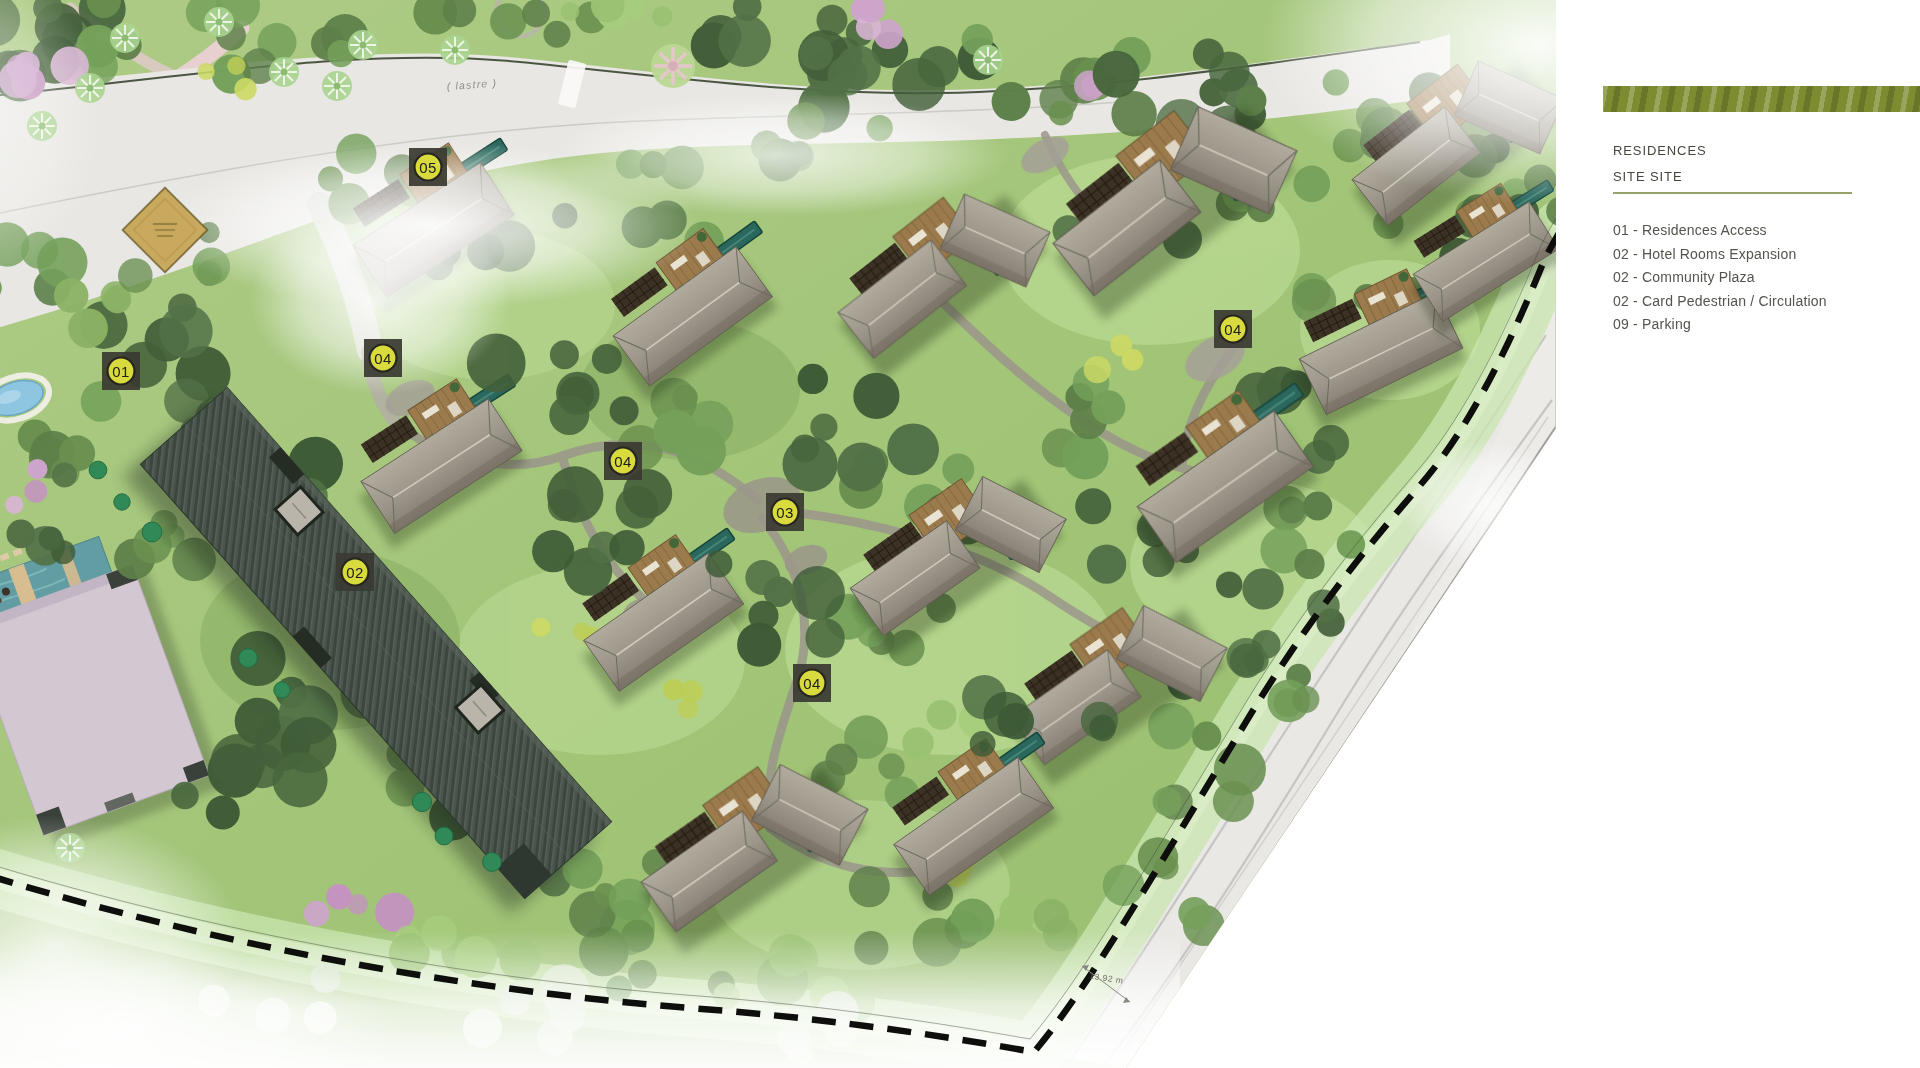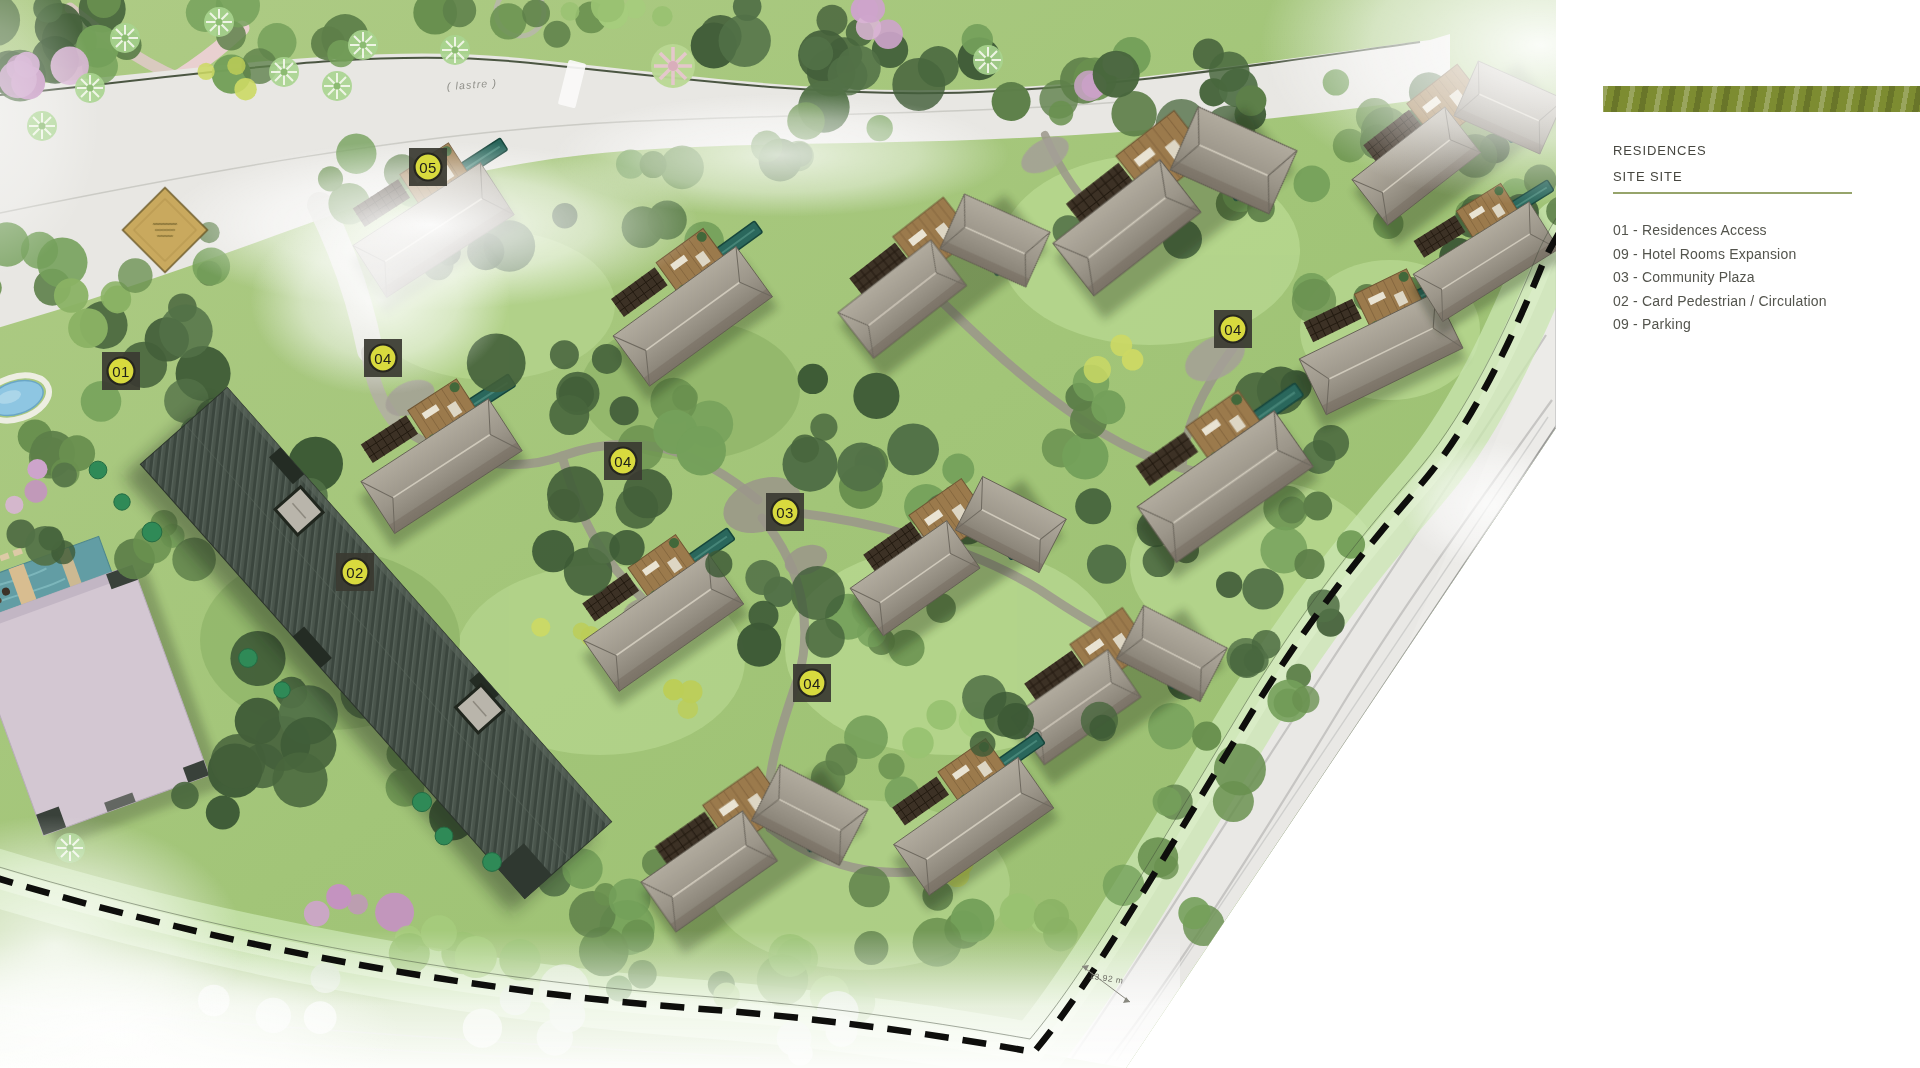--- a/index.html
+++ b/index.html
@@ -771,20 +771,20 @@
 
 <div class="sidebar">
   <div class="banner" style="background-color: rgb(125, 140, 49);"></div>
   <div class="title" style="color: rgb(70, 70, 63);">
     <div>RESIDENCES</div>
     <div>SITE SITE</div>
   </div>
   <div class="rule" style="border-top-color: rgb(150, 164, 107);"></div>
   <ul class="legend" id="legend-list" style="color: rgb(83, 84, 77);">
         <li>01 - Residences Access</li>
-        <li>09 - Hotel Rooms Expansion</li>
-        <li>03 - Community Plaza</li>
+        <li>02 - Hotel Rooms Expansion</li>
+        <li>02 - Community Plaza</li>
         <li>02 - Card Pedestrian / Circulation</li>
         <li>09 - Parking</li>
       </ul>
 </div>
 
 </div>
 
 </body></html>

